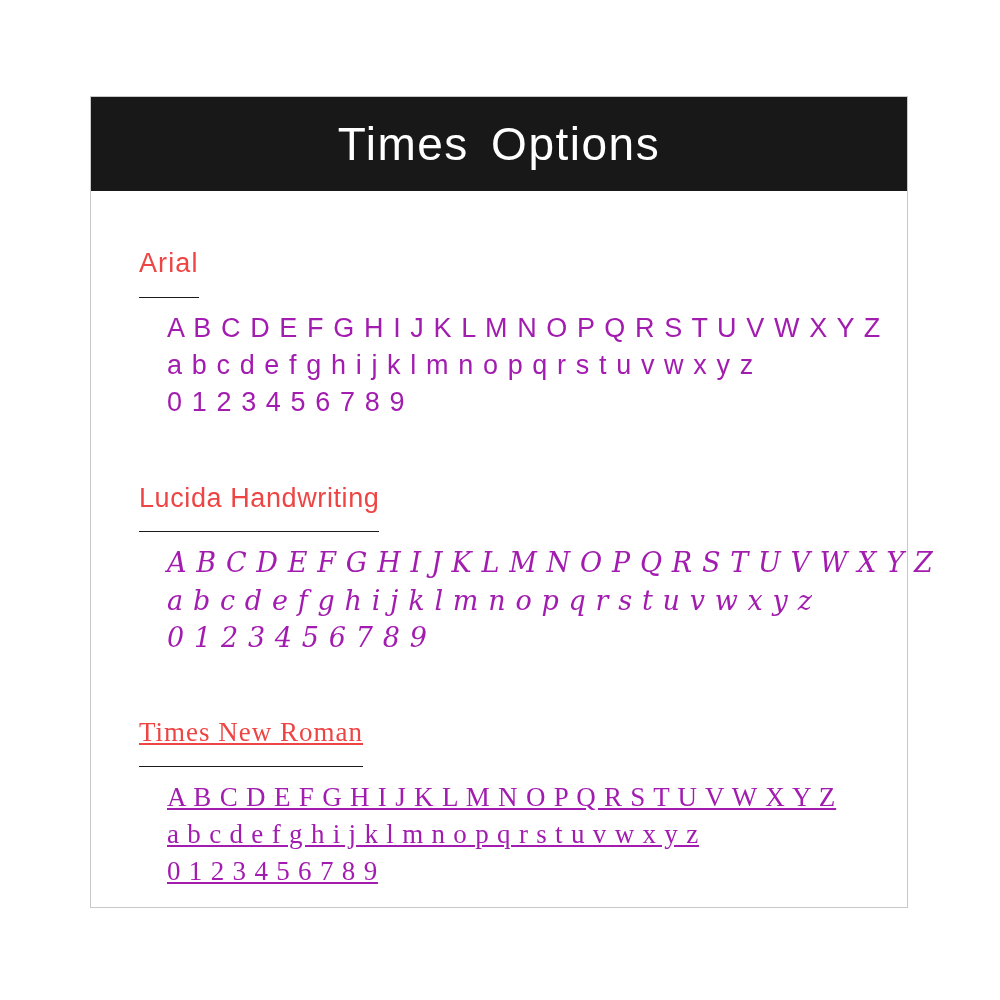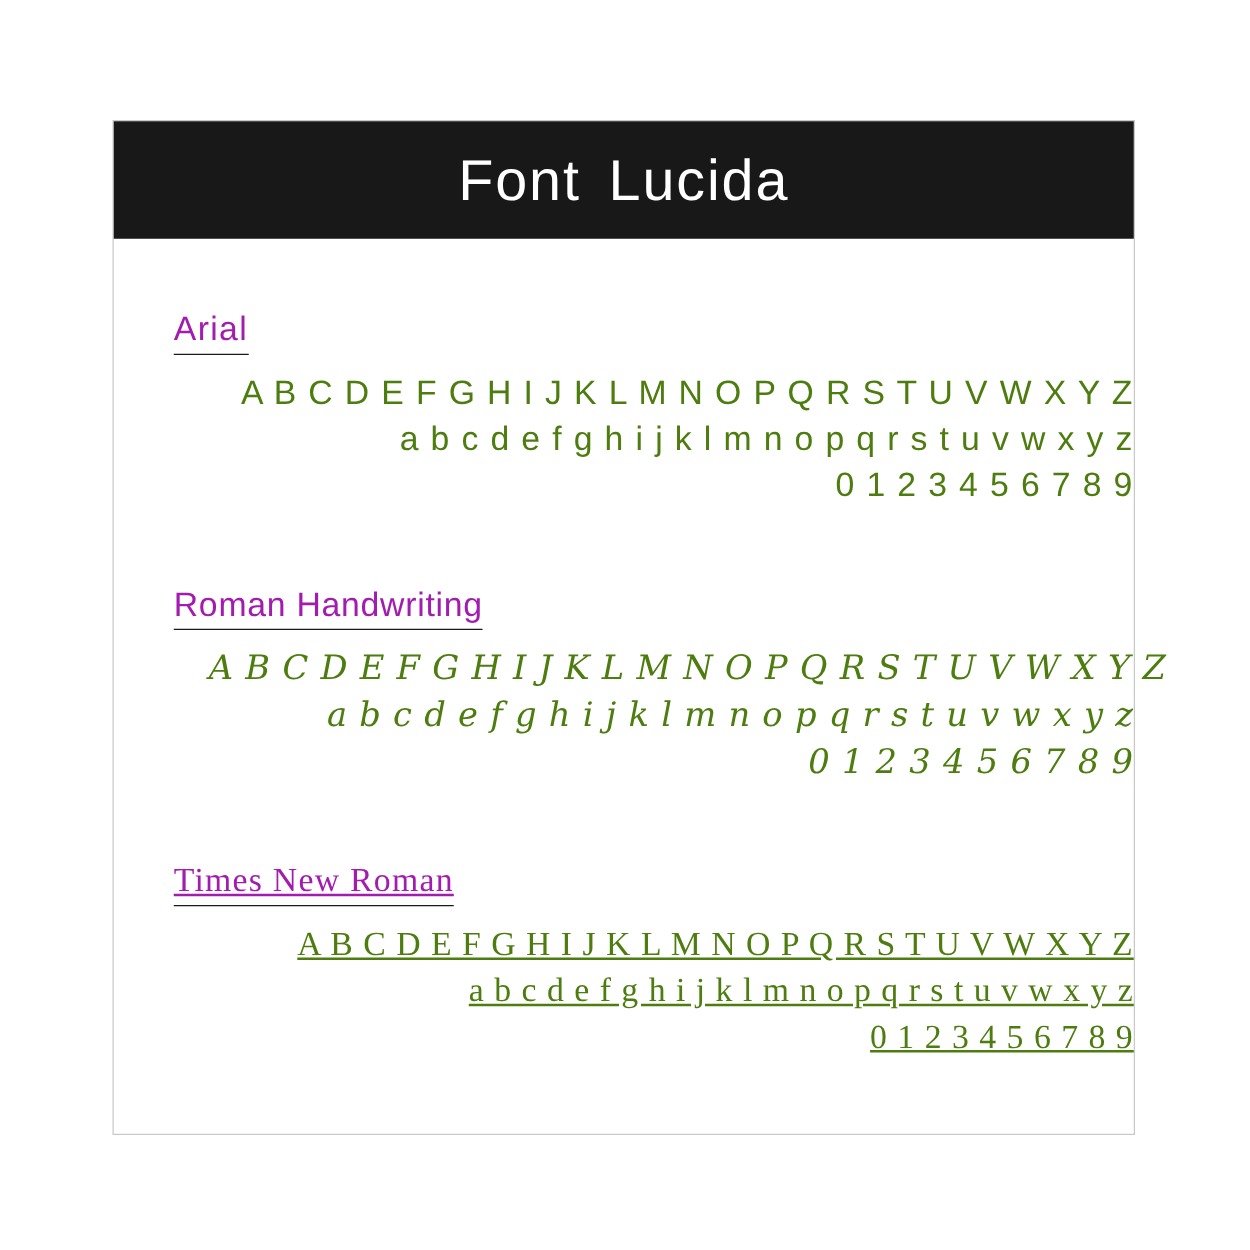--- a/index.html
+++ b/index.html
@@ -60,40 +60,39 @@
   .font-block {
     margin: 0 0 0 48px;
   }
 
   .font-block + .font-block {
     margin-top: 60px;
   }
 
   .font-name {
     display: inline-block;
-    color: #a21caf;
+    color: #ef4444;
     font-size: 27px;
     line-height: 1.25;
     border-bottom: 1.5px solid #1a1a1a;
-    padding-bottom: 2px;
+    padding-bottom: 16px;
     margin-bottom: 12px;
     letter-spacing: 0.5px;
     white-space: pre;
   }
 
   .sample-lines {
     margin-left: 28px;
   }
 
   .sample-line {
-    color: #4d7c0f;
+    color: #a21caf;
     font-size: 27px;
     line-height: 1.38;
     white-space: pre;
-    text-align: right;
   }
 
   
   .font-arial .font-name,
   .font-arial .sample-line {
     font-family: "Liberation Sans", sans-serif;
     letter-spacing: 1.1px;
   }
 
   .font-lucida .font-name {
@@ -117,36 +116,36 @@
     letter-spacing: 1px;
   }
 </style>
 </head>
 <body>
 
 <div class="page">
   <div class="card">
 
     <div class="card-header">
-      <div class="card-title">Font  Lucida</div>
+      <div class="card-title">Times  Options</div>
     </div>
 
     <div class="card-body">
 
       <div class="font-block font-arial">
         <div class="font-name">Arial</div>
         <div class="sample-lines">
           <div class="sample-line">A B C D E F G H I J K L M N O P Q R S T U V W X Y Z</div>
           <div class="sample-line">a b c d e f g h i j k l m n o p q r s t u v w x y z</div>
           <div class="sample-line">0 1 2 3 4 5 6 7 8 9</div>
         </div>
       </div>
 
       <div class="font-block font-lucida">
-        <div class="font-name">Roman Handwriting</div>
+        <div class="font-name">Lucida Handwriting</div>
         <div class="sample-lines">
           <div class="sample-line">A B C D E F G H I J K L M N O P Q R S T U V W X Y Z</div>
           <div class="sample-line">a b c d e f g h i j k l m n o p q r s t u v w x y z</div>
           <div class="sample-line">0 1 2 3 4 5 6 7 8 9</div>
         </div>
       </div>
 
       <div class="font-block font-times">
         <div class="font-name">Times New Roman</div>
         <div class="sample-lines">

